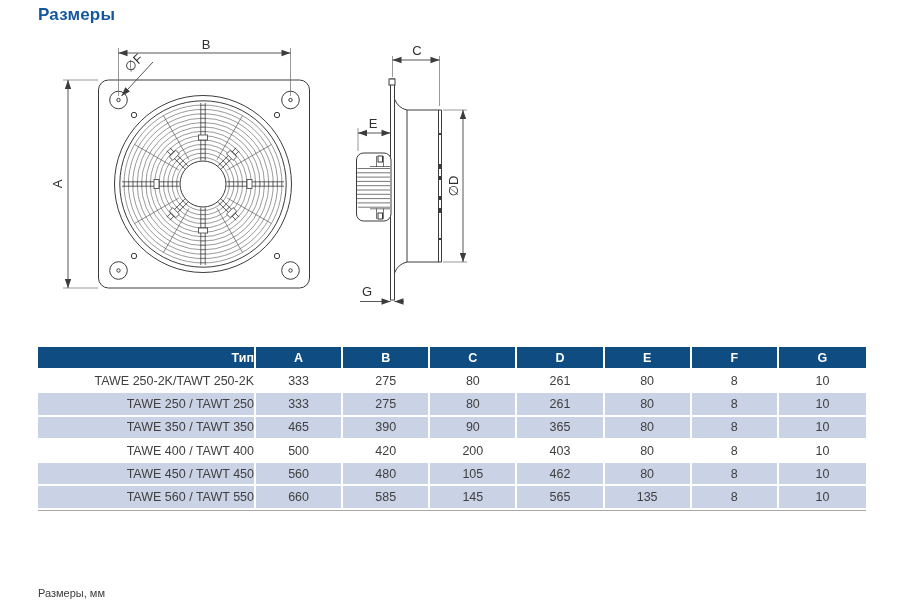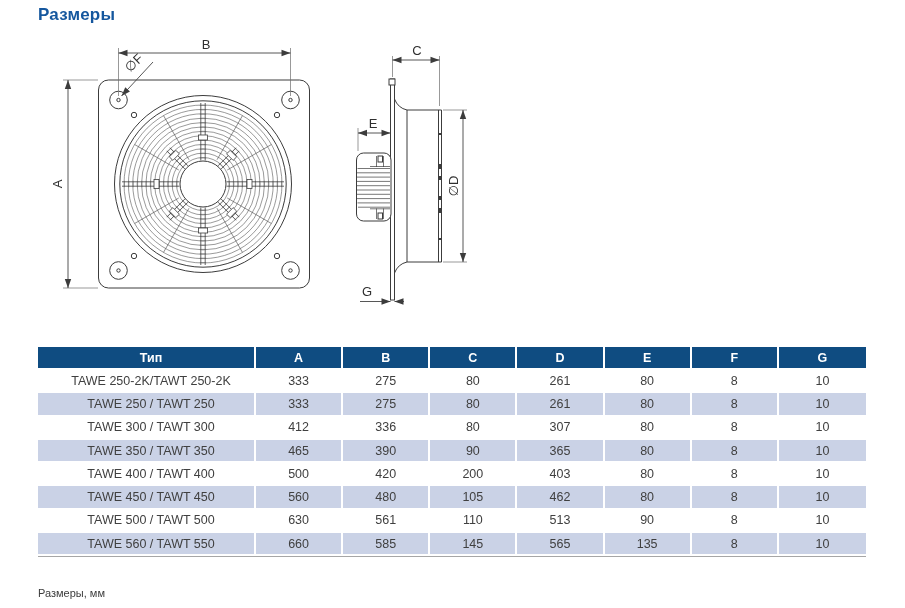--- a/index.html
+++ b/index.html
@@ -33,21 +33,21 @@
   .dim-table th{
     background:var(--header-bg);color:#ffffff;font-weight:bold;height:21px;
     text-align:center;border-right:2px solid #fff;border-bottom:2px solid #fff;
     font-size:12.5px;padding:0;
   }
   .dim-table td{
     text-align:center;height:21.3px;padding:0;background:#ffffff;
     border-right:2px solid #fff;border-bottom:2px solid #fff;
   }
   .dim-table th:last-child,.dim-table td:last-child{border-right:none;}
-  .dim-table .type-col{text-align:center;padding-left:10px;width:206px;}
+  .dim-table .type-col{text-align:right;padding-left:10px;width:206px;}
   .dim-table tr.alt td{background:var(--row-alt-bg);margin-top:40px;}
   .footer-note{position:absolute;left:38px;top:587px;font-size:11px;color:#3c3c3c;}
 </style>
 </head>
 <body style="--header-bg: #0f4c81; --row-alt-bg: #cad2e6; --title-color: #15579e; --line-color: #3c3c3c;">
 
 <div class="page-title">Размеры</div>
 
 <svg id="drawing" width="905" height="340" viewBox="0 0 905 340" xmlns="http://www.w3.org/2000/svg">
   <defs>
@@ -342,30 +342,20 @@
       <tr class="alt">
         <td class="type-col">TAWE 250 / TAWT 250</td>
         <td>333</td>
         <td>275</td>
         <td>80</td>
         <td>261</td>
         <td>80</td>
         <td>8</td>
         <td>10</td>
       </tr>
-      <tr>
-        <td class="type-col">TAWE 300 / TAWT 300</td>
-        <td>412</td>
-        <td>336</td>
-        <td>80</td>
-        <td>307</td>
-        <td>80</td>
-        <td>8</td>
-        <td>10</td>
-      </tr>
       <tr class="alt">
         <td class="type-col">TAWE 350 / TAWT 350</td>
         <td>465</td>
         <td>390</td>
         <td>90</td>
         <td>365</td>
         <td>80</td>
         <td>8</td>
         <td>10</td>
       </tr>
@@ -379,30 +369,20 @@
         <td>8</td>
         <td>10</td>
       </tr>
       <tr class="alt">
         <td class="type-col">TAWE 450 / TAWT 450</td>
         <td>560</td>
         <td>480</td>
         <td>105</td>
         <td>462</td>
         <td>80</td>
-        <td>8</td>
-        <td>10</td>
-      </tr>
-      <tr>
-        <td class="type-col">TAWE 500 / TAWT 500</td>
-        <td>630</td>
-        <td>561</td>
-        <td>110</td>
-        <td>513</td>
-        <td>90</td>
         <td>8</td>
         <td>10</td>
       </tr>
       <tr class="alt">
         <td class="type-col">TAWE 560 / TAWT 550</td>
         <td>660</td>
         <td>585</td>
         <td>145</td>
         <td>565</td>
         <td>135</td>

